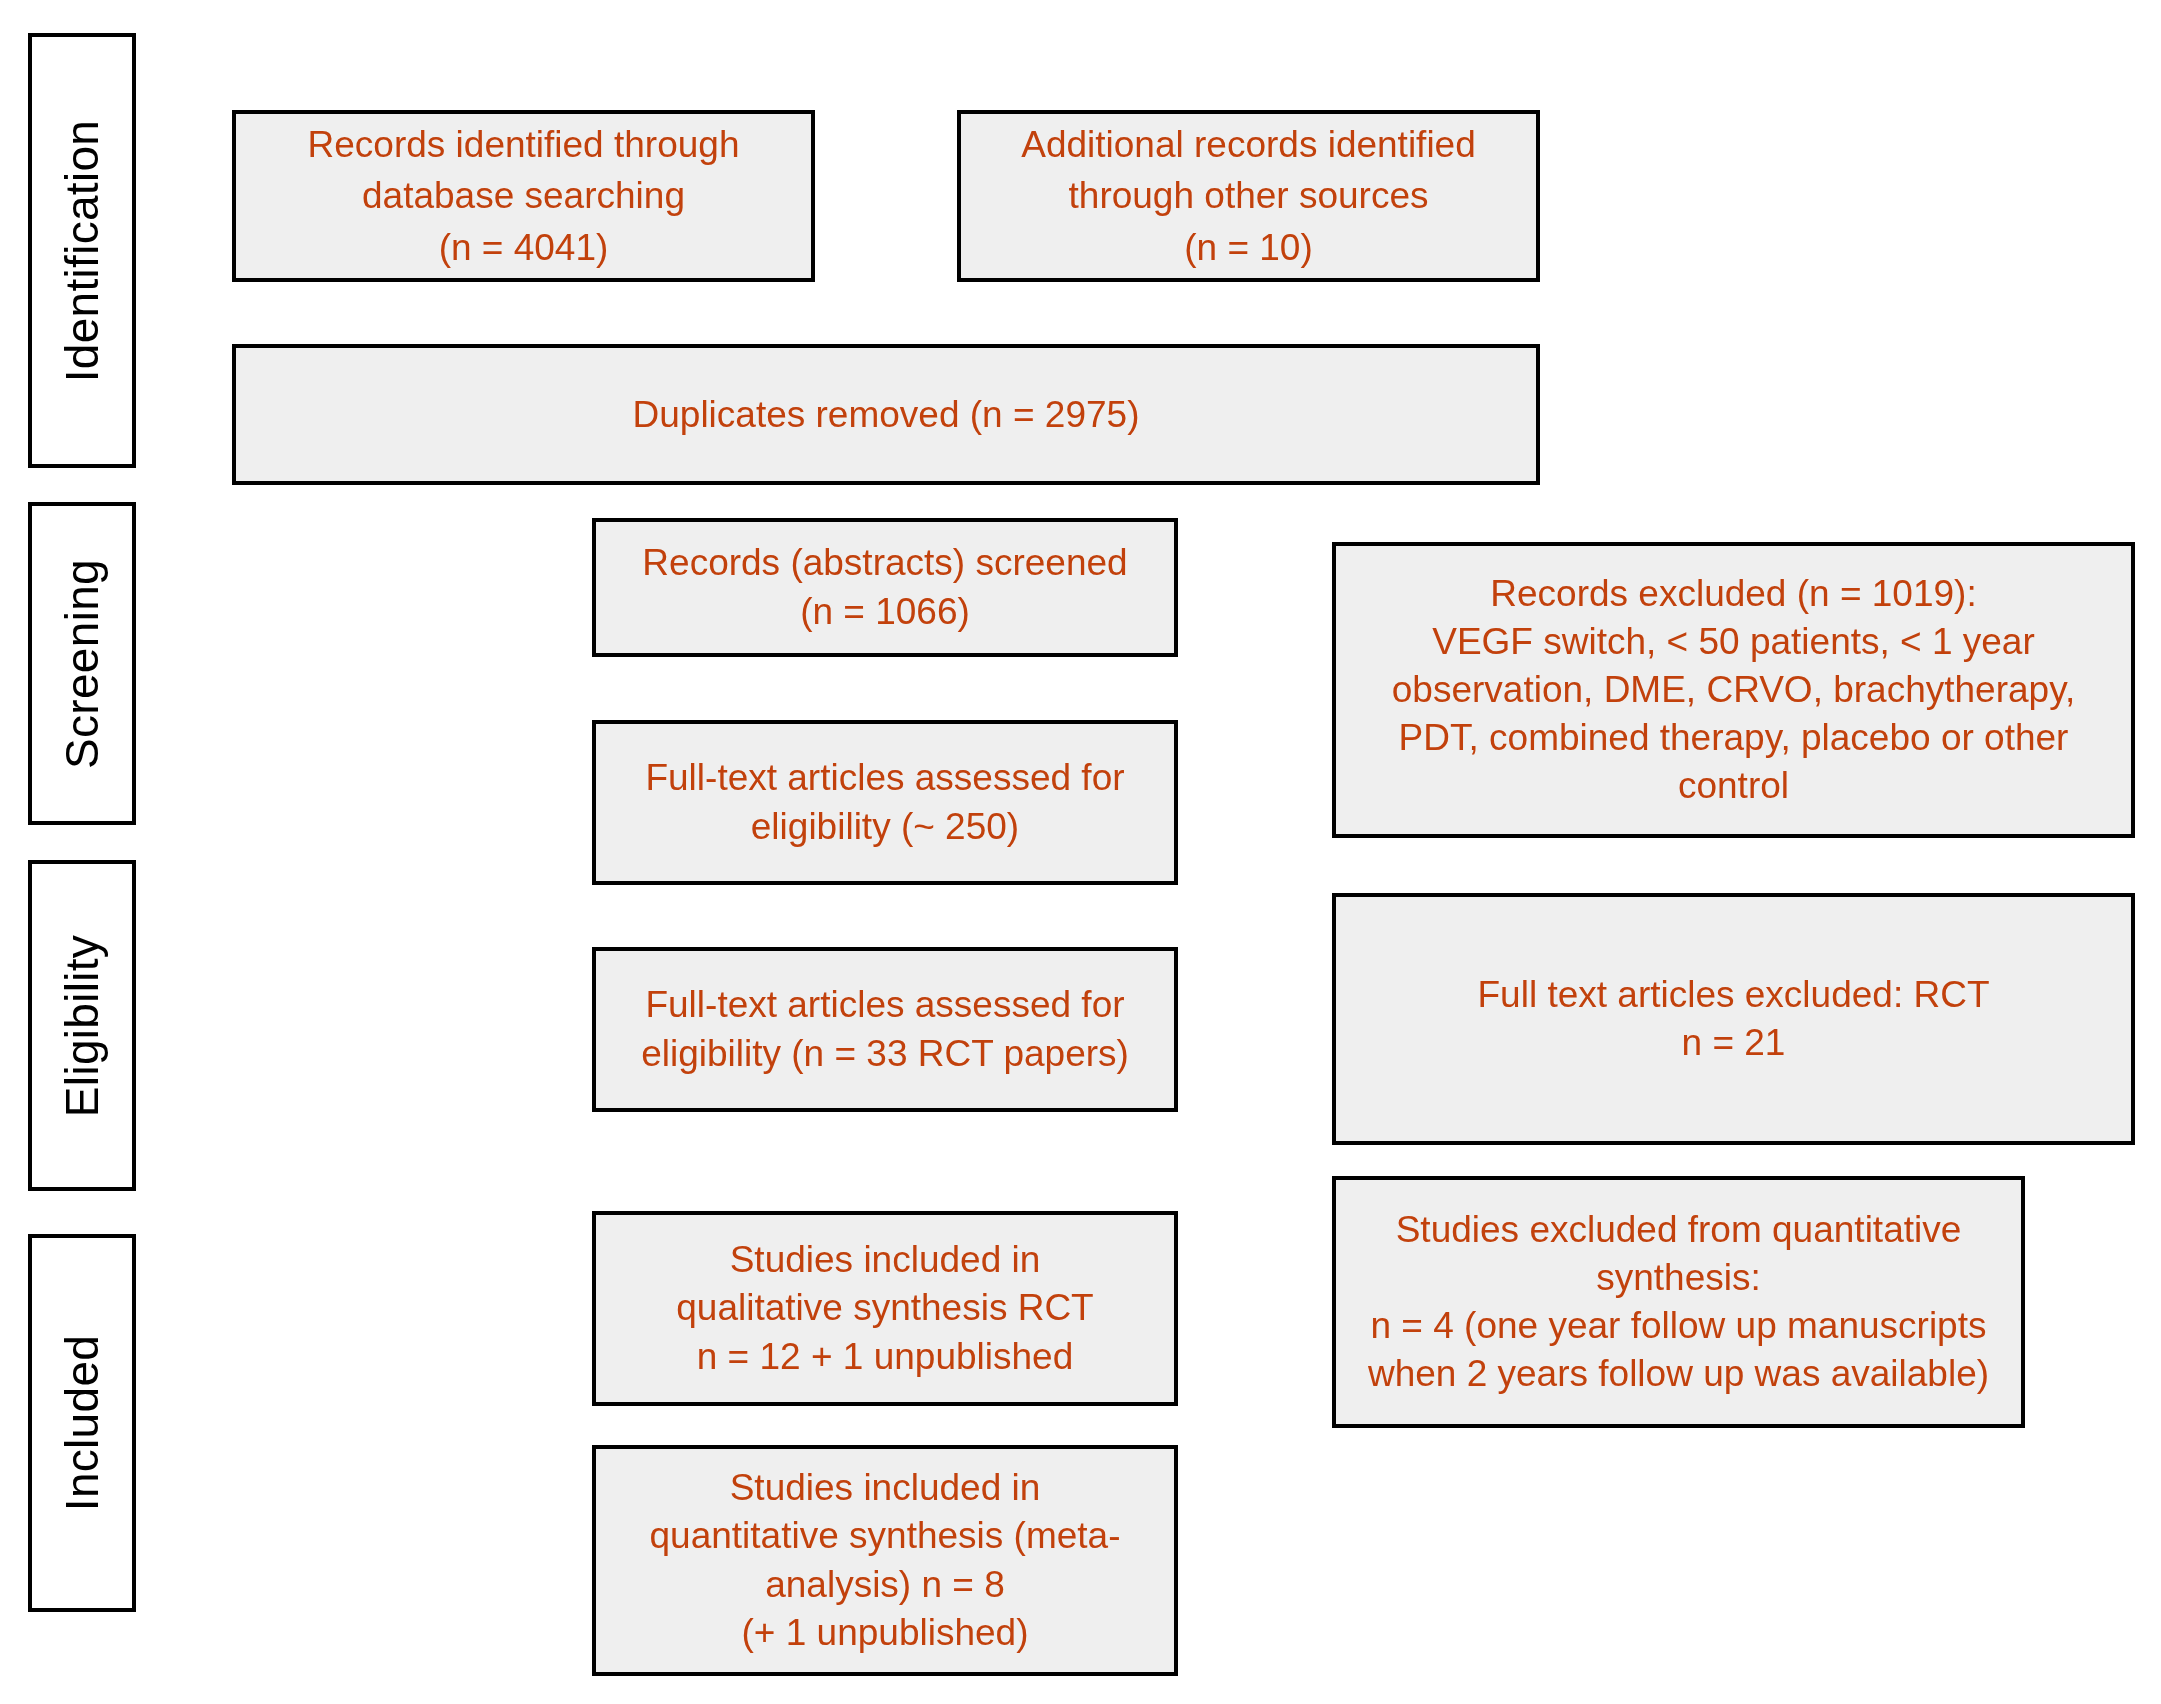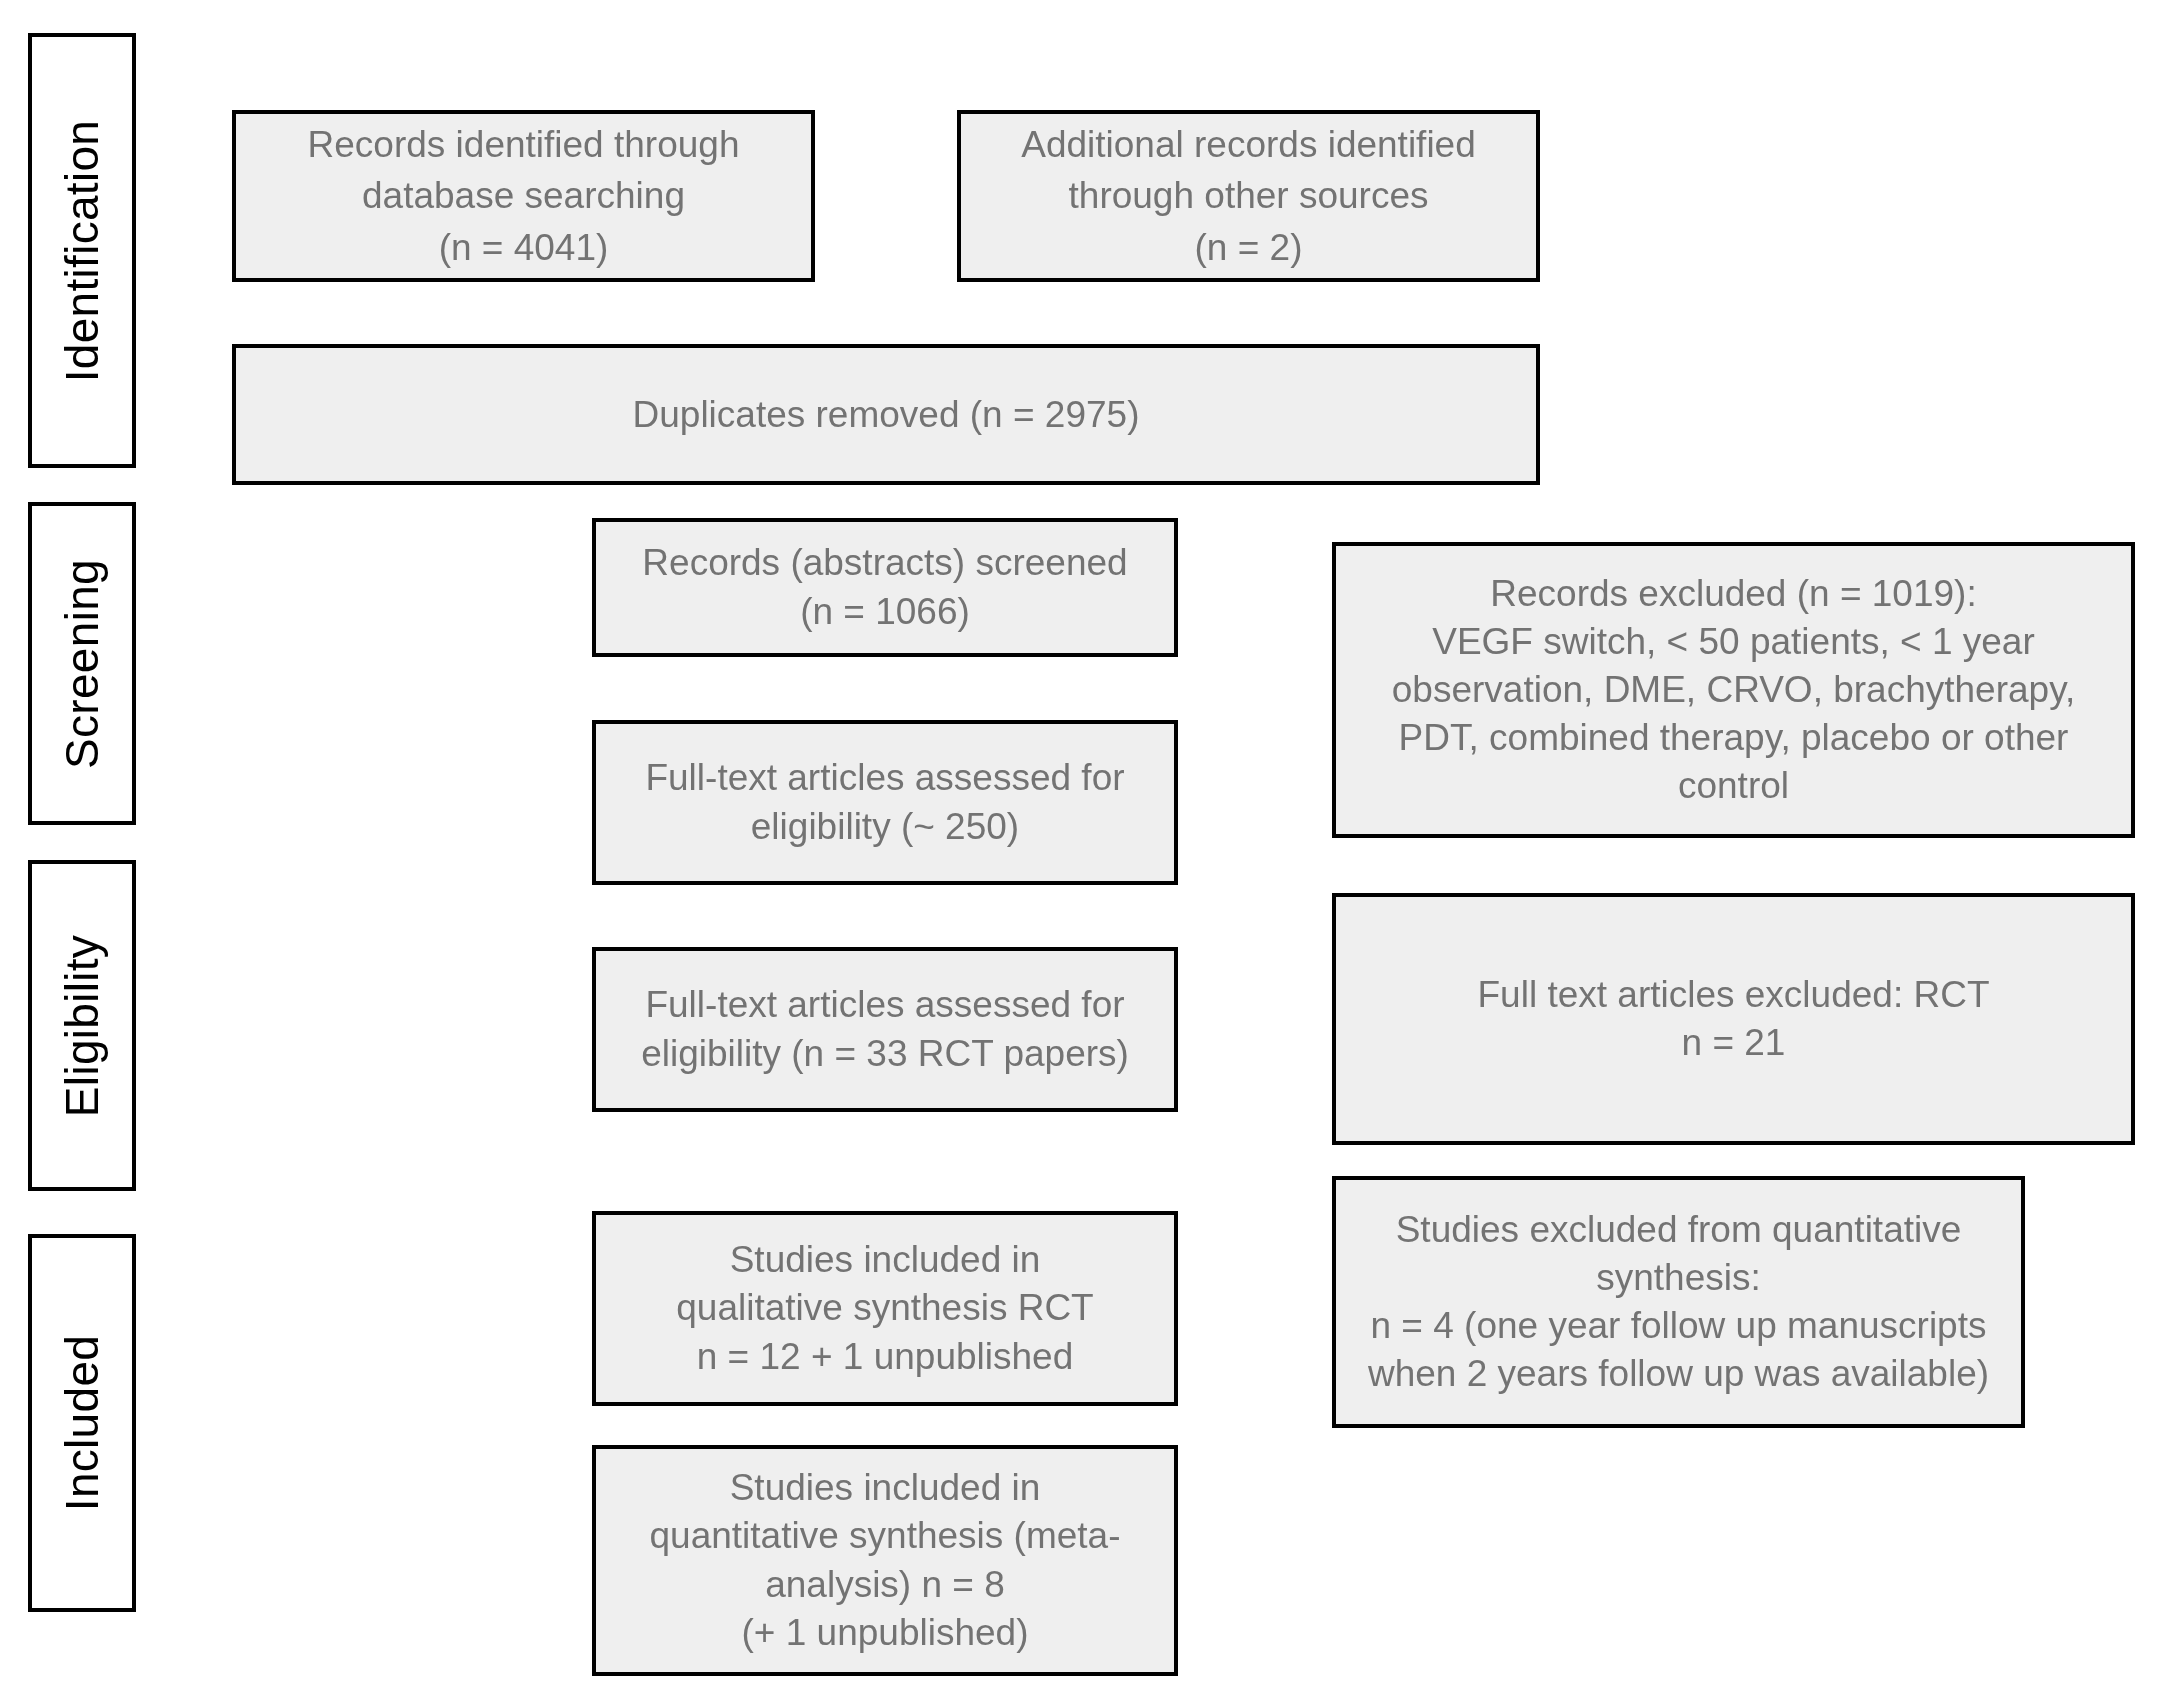--- a/index.html
+++ b/index.html
@@ -48,21 +48,21 @@
     box-sizing: border-box;
     display: flex;
     align-items: center;
     justify-content: center;
     padding: 6px 13px;
   }
   .flow-text {
     text-align: center;
     font-size: 37px;
     line-height: 1.38;
-    color: #737373;
+    color: #c2410c;
     white-space: pre-line;
     font-weight: 400;
   }
   .flow-text.tight {
     line-height: 1.3;
   }
 </style>
 </head>
 <body>
 
@@ -86,21 +86,21 @@
 
   <div class="flow-box" style="left:232px; top:110px; width:583px; height:172px;">
     <span class="flow-text">Records identified through
 database searching
 (n = 4041)</span>
   </div>
 
   <div class="flow-box" style="left:957px; top:110px; width:583px; height:172px;">
     <span class="flow-text">Additional records identified
 through other sources
-(n = 2)</span>
+(n = 10)</span>
   </div>
 
   <div class="flow-box" style="left:232px; top:344px; width:1308px; height:141px;">
     <span class="flow-text">Duplicates removed (n = 2975)</span>
   </div>
 
   <div class="flow-box" style="left:592px; top:518px; width:586px; height:139px;">
     <span class="flow-text tight">Records (abstracts) screened
 (n = 1066)</span>
   </div>

